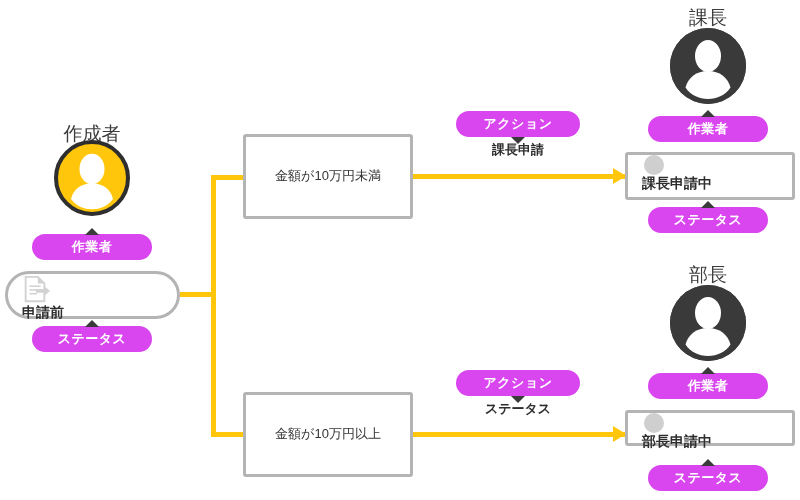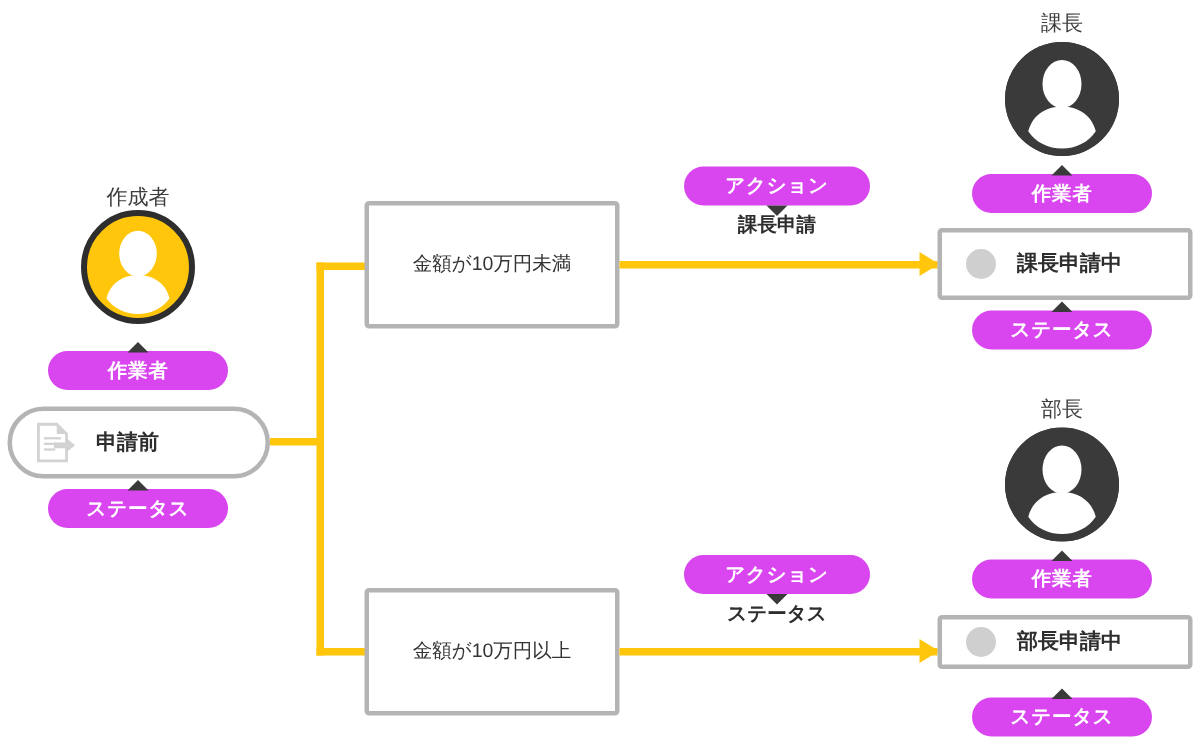--- a/index.html
+++ b/index.html
@@ -17,21 +17,21 @@
     width: 800px;
     height: 500px;
     background: #ffffff;
     overflow: hidden;
   }
 
   
   .role-caption {
     position: absolute;
     text-align: center;
-    font-size: 14px;
+    font-size: 19px;
     color: #3c3c3c;
     white-space: nowrap;
     line-height: 1;
   }
 
   
   .avatar {
     position: absolute;
     width: 76px;
     height: 76px;
@@ -87,24 +87,25 @@
   }
 
   
   .status-box {
     position: absolute;
     box-sizing: border-box;
     background: #ffffff;
     border: 3px solid #b4b4b4;
     border-radius: 3px;
     display: flex;
-    align-items: center;
+    align-items: flex-start;
     font-size: 14px;
     font-weight: bold;
     color: #2e2e2e;
+    flex-direction: column;
   }
   .status-box .status-dot {
     width: 20px;
     height: 20px;
     border-radius: 50%;
     background: #cfcfcf;
     margin-left: 16px;
     flex: 0 0 auto;
   }
   .status-box .doc-icon {

